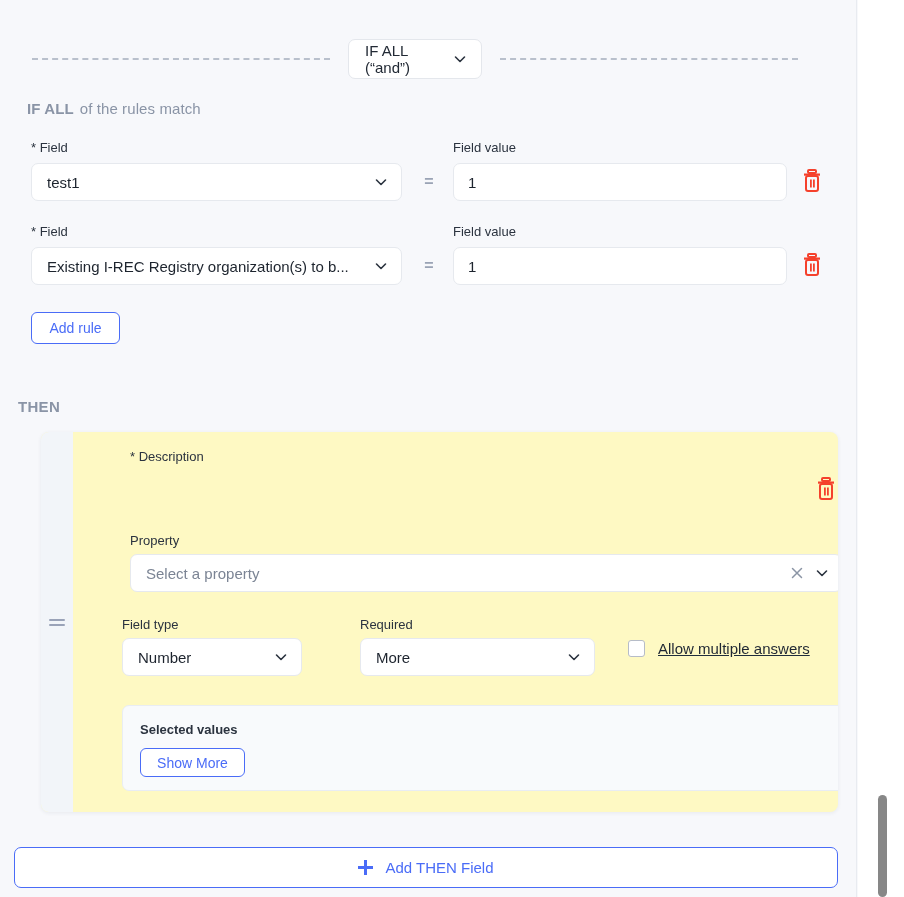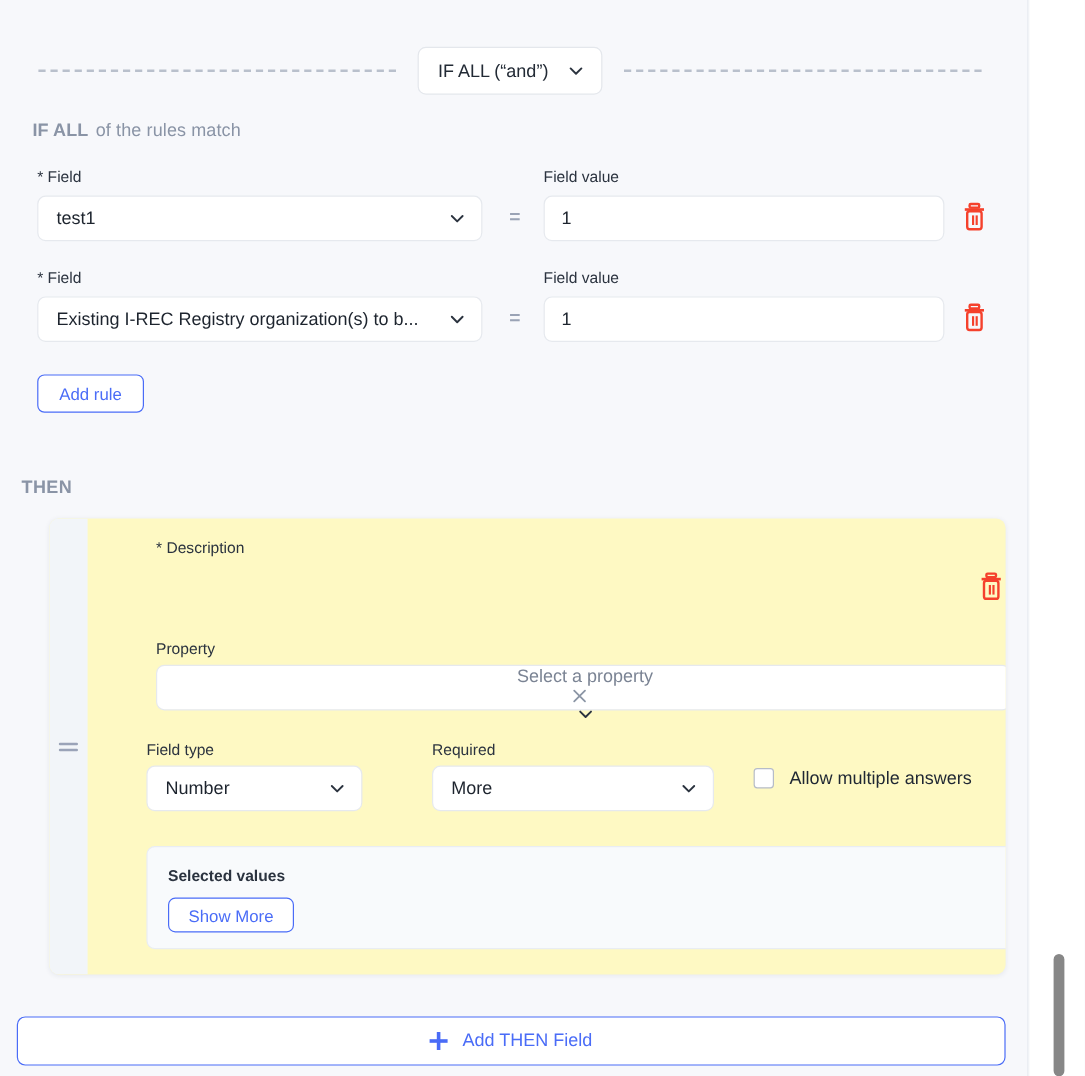--- a/index.html
+++ b/index.html
@@ -39,21 +39,21 @@
   }
   .dash-line {
     flex: 0 0 auto;
     height: 0;
     border-top: 2px dashed #b9c0cc;
   }
   .dash-line.left  { width: 298px; margin-left: 32px; }
   .dash-line.right { width: 298px; margin-left: 18px; }
 
   .cond-select {
-    width: 154px;
+    width: 134px;
     height: 40px;
     margin-left: 18px;
     background: #ffffff;
     border: 1px solid #e4e7ec;
     border-radius: 7px;
     display: flex;
     align-items: center;
     justify-content: space-between;
     padding: 0 14px 0 16px;
     box-sizing: border-box;
@@ -264,21 +264,20 @@
     width: 712px; height: 38px;
     background: #ffffff;
     border: 1px solid #e6e9ee;
     border-radius: 7px;
     box-sizing: border-box;
     display: flex;
     align-items: center;
     padding: 0 12px 0 15px;
     font-size: 15px;
     cursor: pointer;
-    flex-direction: column;
   }
   .prop-select .ph {
     flex: 1 1 auto;
     color: #7b8494;
   }
   .clear-x {
     width: 16px; height: 16px;
     margin-right: 10px;
     cursor: pointer;
     flex: 0 0 auto;
@@ -314,20 +313,21 @@
     font-size: 15px; color: #1d242e;
     cursor: pointer;
   }
 
   .allow-wrap {
     position: absolute;
     left: 555px; top: 208px;
     display: flex;
     align-items: center;
     gap: 13px;
+    text-decoration: underline;
   }
   .cbox {
     width: 17px; height: 17px;
     border: 1px solid #b6bcc8;
     border-radius: 3px;
     background: #fff;
     box-sizing: border-box;
     cursor: pointer;
     flex: 0 0 auto;
   }

